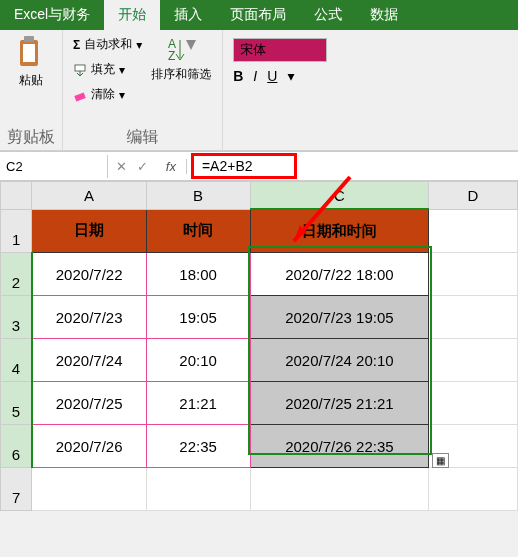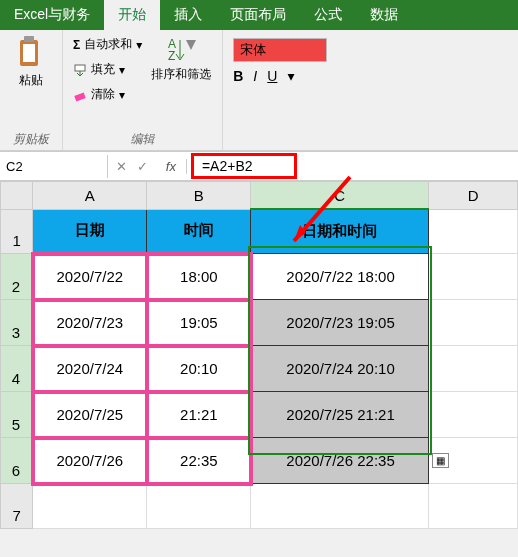--- a/index.html
+++ b/index.html
@@ -39,24 +39,23 @@
   display: flex;
   flex-direction: column;
   align-items: center;
 }
 .rgroup-body {
   flex: 1;
   display: flex;
   align-items: flex-start;
 }
 .rgroup-label {
-  font-size: 12px;
+  font-size: 16px;
   color: #666;
   text-align: center;
-  font-style: italic;
 }
 .big-btn {
   display: flex;
   flex-direction: column;
   align-items: center;
   width: 50px;
   font-size: 12px;
   cursor: pointer;
 }
 .big-btn svg { margin-bottom: 2px; }
@@ -75,21 +74,21 @@
   padding: 2px 4px;
 }
 .fontbox {
   display: flex;
   flex-direction: column;
   gap: 6px;
   padding: 4px;
 }
 .fontname {
   border: 1px solid #bbb;
-  background: #ef4444;
+  background: #be185d;
   padding: 2px 6px;
   width: 80px;
   font-size: 13px;
 }
 .fontstyle {
   display: flex;
   gap: 10px;
   font-size: 14px;
 }
 .namebox-row {
@@ -153,27 +152,27 @@
   padding-bottom: 4px;
 }
 td {
   border: 1px solid #ddd;
   height: 40px;
   text-align: center;
   font-size: 15px;
   background: #fff;
 }
 td.hdr {
-  background: #0ea5e9;
+  background: #c2410c;
   font-weight: bold;
   border: 1px solid #333;
   margin-left: 29px;
 }
 td.bordered {
-  border: 4px solid #ec4899;
+  border: 1px solid #ec4899;
 }
 td.sel-first {
   background: #fff;
   border: 1px solid #333;
 }
 td.sel-rest {
   background: #c8c8c8;
   border: 1px solid #333;
 }
 .sel-outline {

